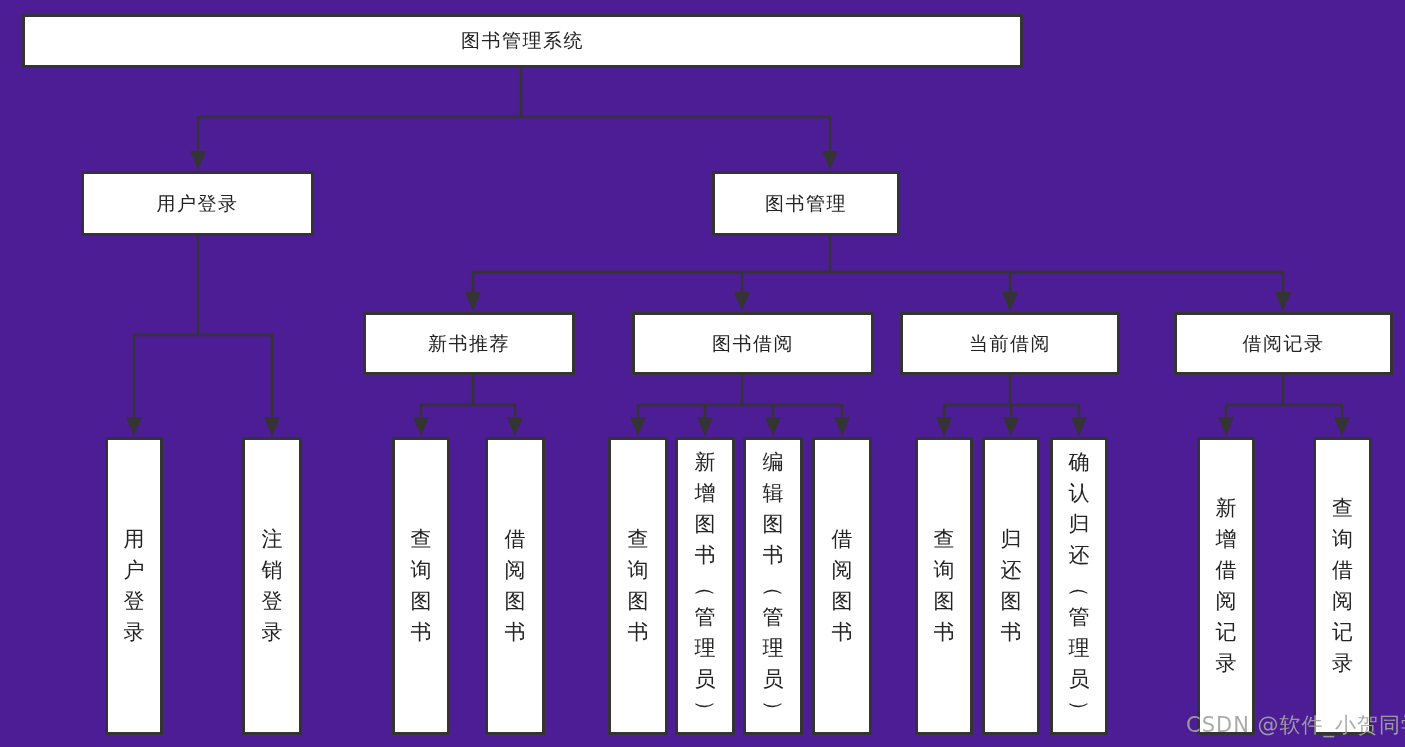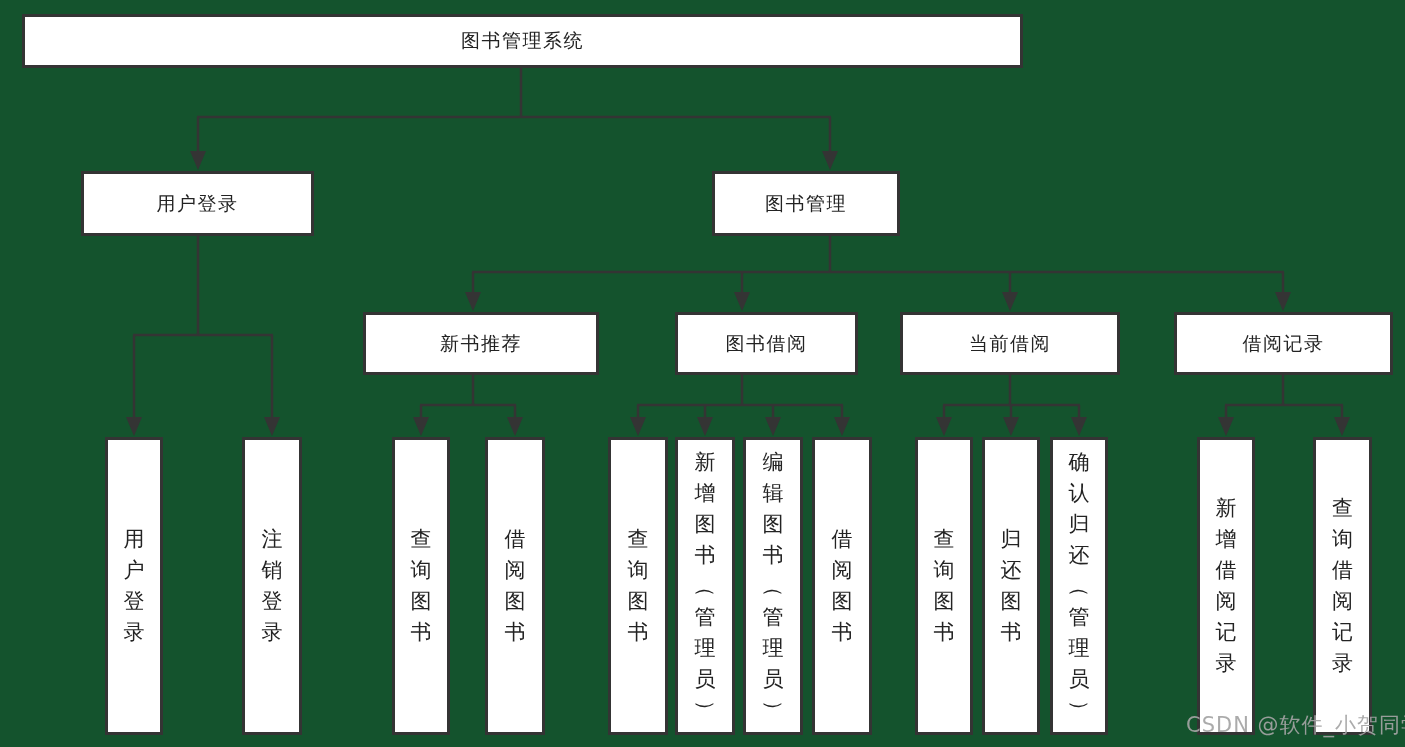--- a/index.html
+++ b/index.html
@@ -1,17 +1,17 @@
 <!DOCTYPE html>
 <html><head>
 <meta charset="utf-8">
 <style>
   html,body{margin:0;padding:0;background:#fff;}
   .stage{
-    position:relative;width:1405px;height:747px;background:#14532d;
+    position:relative;width:1405px;height:747px;background:#4c1d95;
     font-family:"DejaVu Sans","Liberation Sans",sans-serif;overflow:hidden;
   }
   .wires{position:absolute;left:0;top:0;width:1405px;height:747px;}
   .box{
     position:absolute;background:#ffffff;border:3px solid #343434;
     box-sizing:border-box;display:flex;align-items:center;justify-content:center;
     color:#232323;
   }
   .hlabel{font-size:19px;letter-spacing:1.5px;white-space:nowrap;}
   .leaf{flex-direction:column;}
@@ -44,22 +44,22 @@
              M630 417 h16 l-8 19 z M697 417 h16 l-8 19 z M765 417 h16 l-8 19 z M834 417 h16 l-8 19 z
              M936 417 h16 l-8 19 z M1003 417 h16 l-8 19 z M1071 417 h16 l-8 19 z
              M1218 417 h16 l-8 19 z M1334 417 h16 l-8 19 z"></path>
   </svg>
 
   <div class="box hlabel" style="left:22px;top:14px;width:1001px;height:54px;">图书管理系统</div>
 
   <div class="box hlabel" style="left:81px;top:171px;width:233px;height:65px;font-family:Liberation Serif, serif;">用户登录</div>
   <div class="box hlabel" style="left:712px;top:171px;width:188px;height:65px;">图书管理</div>
 
-  <div class="box hlabel" style="left:363px;top:312px;width:236px;height:63px;">新书推荐</div>
-  <div class="box hlabel" style="left:632px;top:312px;width:183px;height:63px;margin-left:43px;">图书借阅</div>
+  <div class="box hlabel" style="left:363px;top:312px;width:212px;height:63px;">新书推荐</div>
+  <div class="box hlabel" style="left:632px;top:312px;width:242px;height:63px;">图书借阅</div>
   <div class="box hlabel" style="left:900px;top:312px;width:220px;height:63px;">当前借阅</div>
   <div class="box hlabel" style="left:1174px;top:312px;width:219px;height:63px;">借阅记录</div>
 
   <div class="box leaf" style="left:105px;top:437px;width:58px;height:298px;">
       <span class="vchar">用</span>
       <span class="vchar">户</span>
       <span class="vchar">登</span>
       <span class="vchar">录</span>
     </div>
   <div class="box leaf" style="left:242px;top:437px;width:60px;height:298px;">

